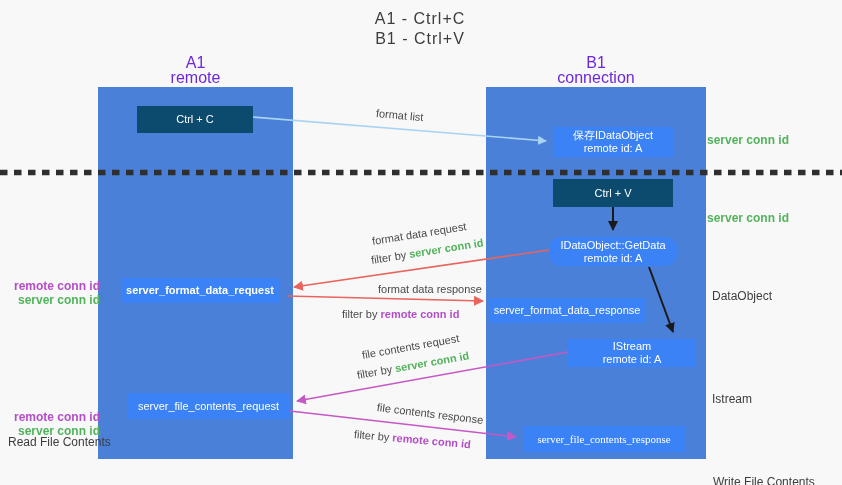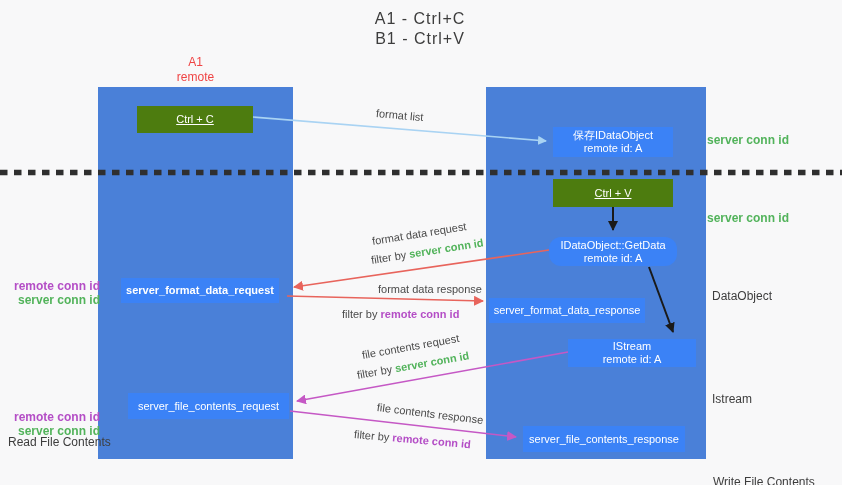--- a/index.html
+++ b/index.html
@@ -12,48 +12,48 @@
   .stage { position: relative; width: 842px; height: 415px; }
 
   .title {
     position: absolute; left: 300px; top: 9px; width: 240px;
     text-align: center; color: #3d3d3d; font-size: 16px; line-height: 20px;
     letter-spacing: 1px;
   }
 
   .col-header {
     position: absolute; top: 55px; text-align: center;
-    color: #ef4444; font-size: 12px; line-height: 15px;
+    color: #6d28d9; font-size: 16px; line-height: 15px;
   }
   .col-header.a { left: 98px; width: 195px; }
   .col-header.b { left: 486px; width: 220px; }
 
   .column { position: absolute; top: 87px; height: 372px; background: #4a80d8; z-index: 1; }
   .column.a { left: 98px; width: 195px; }
   .column.b { left: 486px; width: 220px; }
 
   svg.arrows { position: absolute; left: 0; top: 0; z-index: 2; }
 
   .box {
     position: absolute; z-index: 3;
     display: flex; flex-direction: column; align-items: center; justify-content: center;
     color: #ffffff; font-size: 11px; line-height: 13px; text-align: center;
   }
-  .box.green { background: #4d7c0f; text-decoration: underline; }
+  .box.green { background: #0c4a6e; }
   .box.orange { background: #3b82f6; }
 
   .b-ctrl-c  { left: 137px; top: 106px; width: 116px; height: 27px; }
   .b-save    { left: 553px; top: 127px; width: 120px; height: 30px; }
   .b-ctrl-v  { left: 553px; top: 179px; width: 120px; height: 28px; }
   .b-getdata { left: 549px; top: 237px; width: 128px; height: 29px; border-radius: 12px; }
   .b-sfdreq  { left: 121px; top: 278px; width: 158px; height: 25px; font-weight: bold; }
   .b-sfdresp { left: 489px; top: 290px; width: 156px; height: 25px; margin-top: 8px; }
   .b-istream { left: 568px; top: 339px; width: 128px; height: 28px; }
   .b-sfcreq  { left: 128px; top: 393px; width: 161px; height: 26px; }
-  .b-sfcresp { left: 523px; top: 426px; width: 162px; height: 26px; }
+  .b-sfcresp { left: 523px; top: 426px; width: 162px; height: 26px; font-family: Liberation Serif, serif; }
 
   .lbl { position: absolute; z-index: 3; font-size: 11px; color: #4a4a4a; white-space: nowrap; }
   .lbl.plain12 { font-size: 12px; color: #3d3d3d; margin-top: 44px; }
   .green-t  { color: #52b35b; font-weight: bold; }
   .purple-t { color: #b44ec6; font-weight: bold; }
   .term { font-size: 12px; line-height: 14px; font-weight: bold; white-space: nowrap; }
   .left-group { position: absolute; z-index: 3; width: 92px; text-align: right; }
 
   .rot-n9  { transform: rotate(-9deg); transform-origin: left center; }
   .rot-n10 { transform: rotate(-10deg); transform-origin: left center; }
@@ -102,20 +102,24 @@
   </svg>
 
   <div class="title">
     <div>A1 - Ctrl+C</div>
     <div>B1 - Ctrl+V</div>
   </div>
 
   <div class="col-header a">
     <div>A1</div>
     <div>remote</div>
+  </div>
+  <div class="col-header b">
+    <div>B1</div>
+    <div>connection</div>
   </div>
 
   <div class="box green b-ctrl-c">
     <div>Ctrl + C</div>
   </div>
 
   <div class="box orange b-save">
     <div>保存IDataObject</div>
     <div>remote id: A</div>
   </div>

